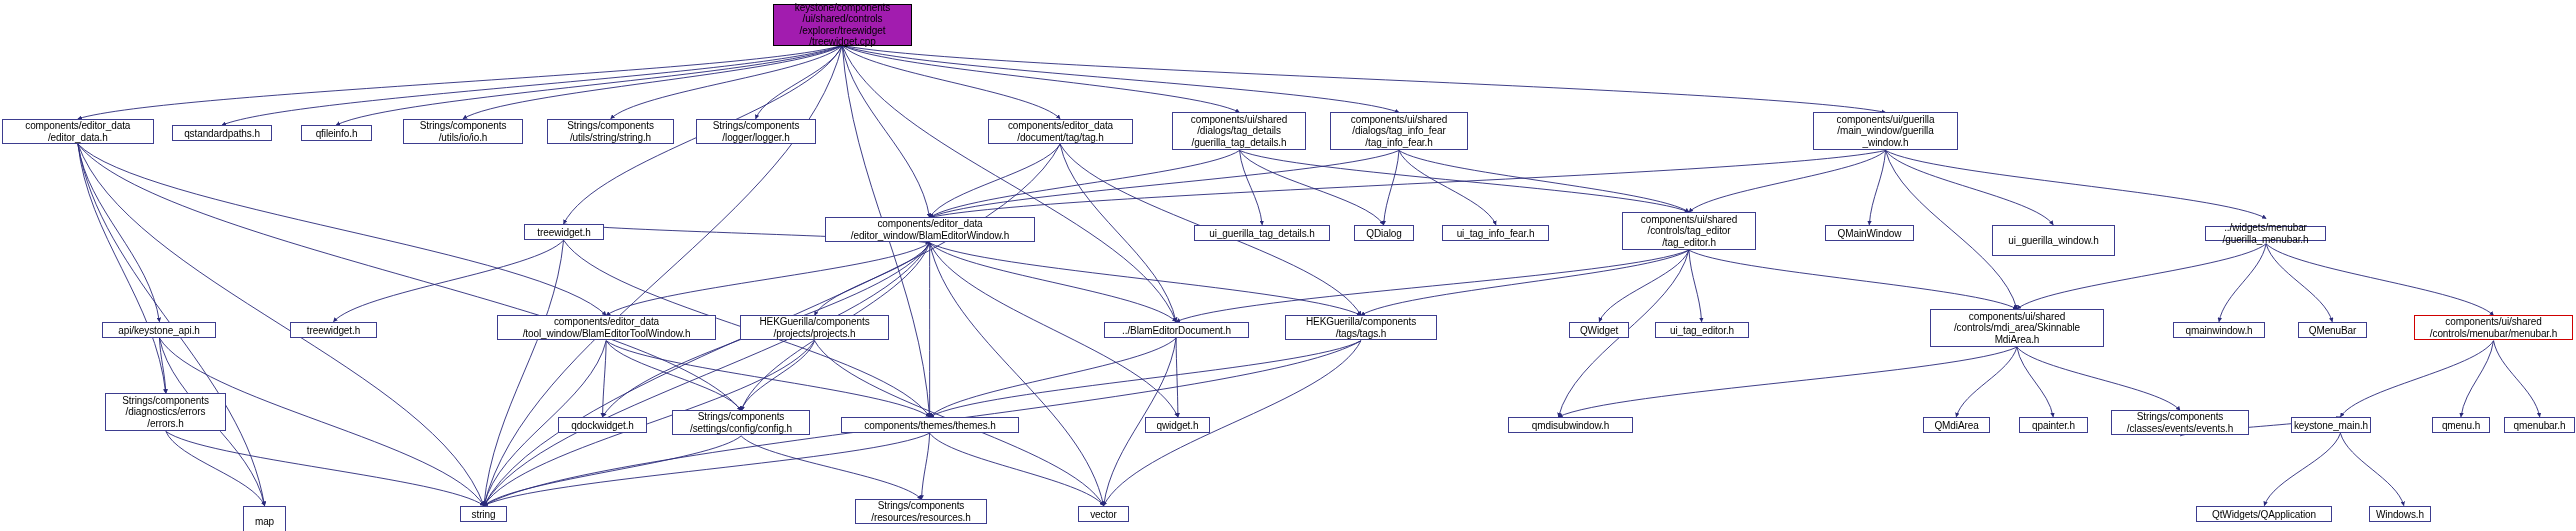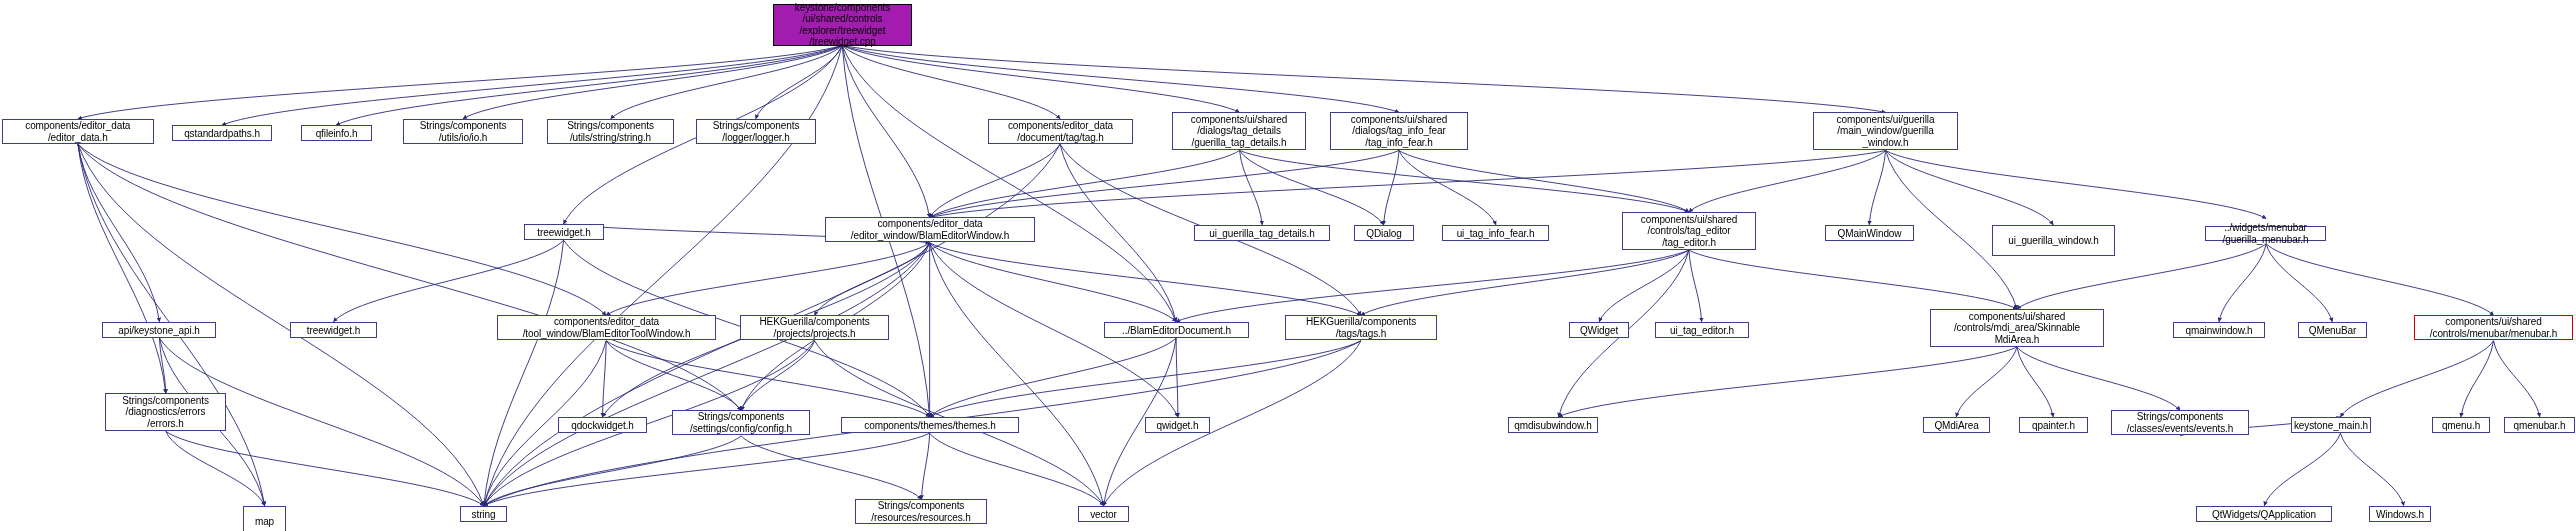--- a/index.html
+++ b/index.html
@@ -211,21 +211,21 @@
     <div class="node highlight" style="left: 2414px; top: 315px; width: 159px; height: 25px;"><span>components/ui/shared
 /controls/menubar/menubar.h</span></div>
     <div class="node" style="left: 105px; top: 393px; width: 121px; height: 38px;"><span>Strings/components
 /diagnostics/errors
 /errors.h</span></div>
     <div class="node" style="left: 558px; top: 417px; width: 89px; height: 16.3px;"><span>qdockwidget.h</span></div>
     <div class="node" style="left: 672px; top: 410px; width: 138px; height: 25px;"><span>Strings/components
 /settings/config/config.h</span></div>
     <div class="node" style="left: 841px; top: 417px; width: 178px; height: 16.3px;"><span>components/themes/themes.h</span></div>
     <div class="node" style="left: 1145px; top: 417px; width: 65px; height: 16.3px; text-align: center;"><span>qwidget.h</span></div>
-    <div class="node" style="left: 1508px; top: 417px; width: 90px; height: 16.3px;"><span>qmdisubwindow.h</span></div>
+    <div class="node" style="left: 1508px; top: 417px; width: 125px; height: 16.3px;"><span>qmdisubwindow.h</span></div>
     <div class="node" style="left: 1923px; top: 417px; width: 67px; height: 16.3px;"><span>QMdiArea</span></div>
     <div class="node" style="left: 2019px; top: 417px; width: 69px; height: 16.3px;"><span>qpainter.h</span></div>
     <div class="node" style="left: 2111px; top: 410px; width: 138px; height: 25px;"><span>Strings/components
 /classes/events/events.h</span></div>
     <div class="node" style="left: 2291px; top: 417px; width: 80px; height: 16.3px;"><span>keystone_main.h</span></div>
     <div class="node" style="left: 2432px; top: 417px; width: 58px; height: 16.3px;"><span>qmenu.h</span></div>
     <div class="node" style="left: 2504px; top: 417px; width: 71px; height: 16.3px;"><span>qmenubar.h</span></div>
     <div class="node" style="left: 243px; top: 506px; width: 43px; height: 32px;"><span>map</span></div>
     <div class="node" style="left: 460px; top: 506px; width: 47px; height: 16.3px;"><span>string</span></div>
     <div class="node" style="left: 855px; top: 499px; width: 132px; height: 25px;"><span>Strings/components

